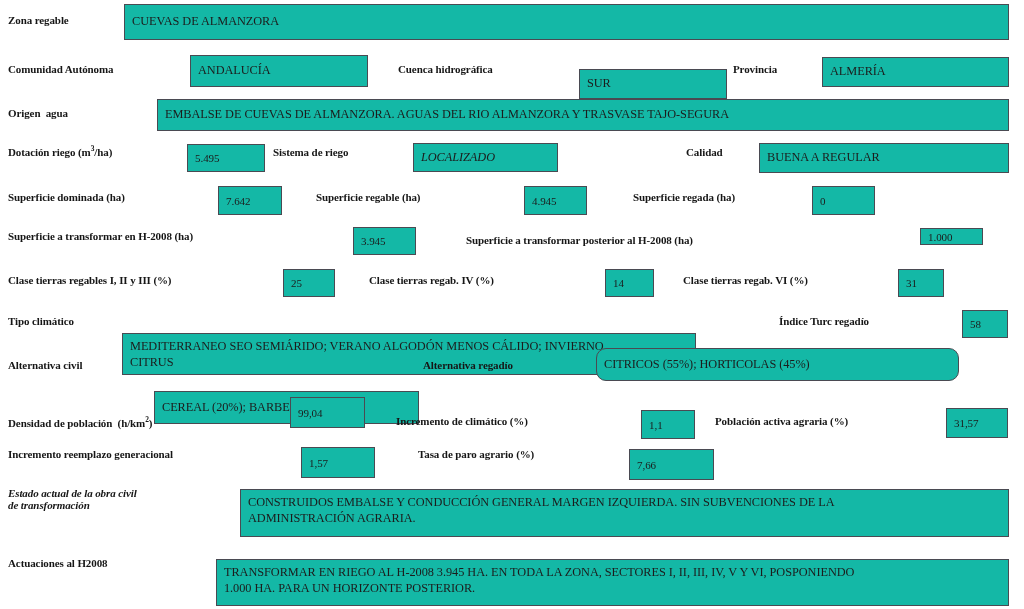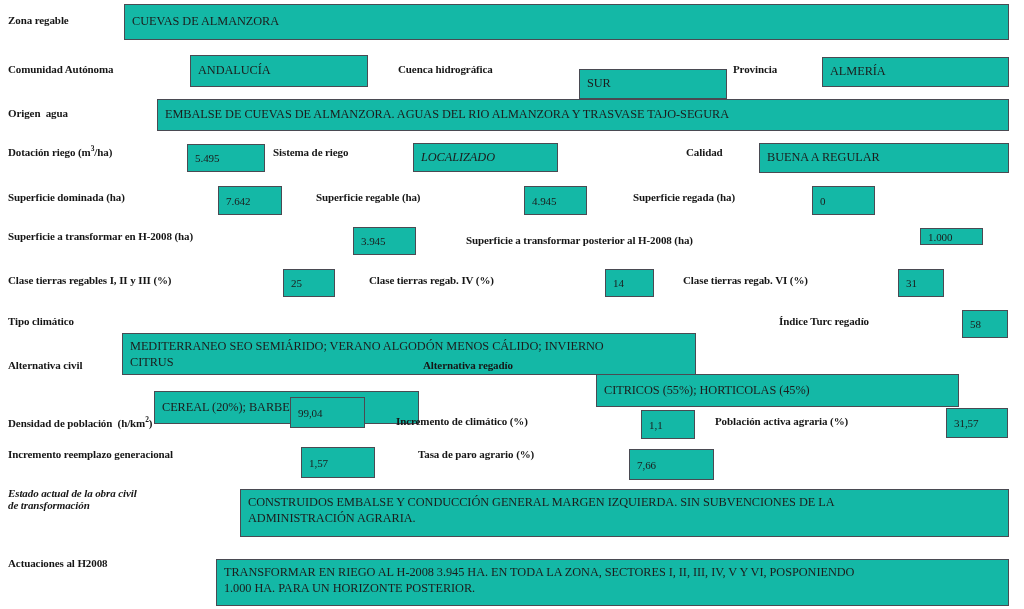--- a/index.html
+++ b/index.html
@@ -151,21 +151,21 @@
   <div class="box num" style="left:962px; top:310px; width:46px; height:28px;">
     <span class="val">58</span>
   </div>
 
   <div class="lbl" style="left:8px; top:359px;">Alternativa civil</div>
   <div class="box" style="left:154px; top:353px; width:265px; height:33px;margin-top:38px;">
     <span class="val">CEREAL (20%); BARBECHO (80%)</span>
   </div>
 
   <div class="lbl" style="left:423px; top:359px;">Alternativa regadío</div>
-  <div class="box" style="left:596px; top:374px; width:363px; height:33px;">
+  <div class="box" style="left:596px; top:348px; width:363px; height:33px;border-radius:10px;">
     <span class="val">CITRICOS (55%);  HORTICOLAS (45%)</span>
   </div>
 
   <div class="lbl" style="left:8px; top:417px;"><span>Densidad de población  (h/km</span><sup>2</sup><span>)</span></div>
   <div class="box num" style="left:290px; top:397px; width:75px; height:31px;">
     <span class="val">99,04</span>
   </div>
 
   <div class="lbl" style="left:396px; top:415px;">Incremento de climático (%)</div>
   <div class="box num" style="left:641px; top:410px; width:54px; height:29px;">

